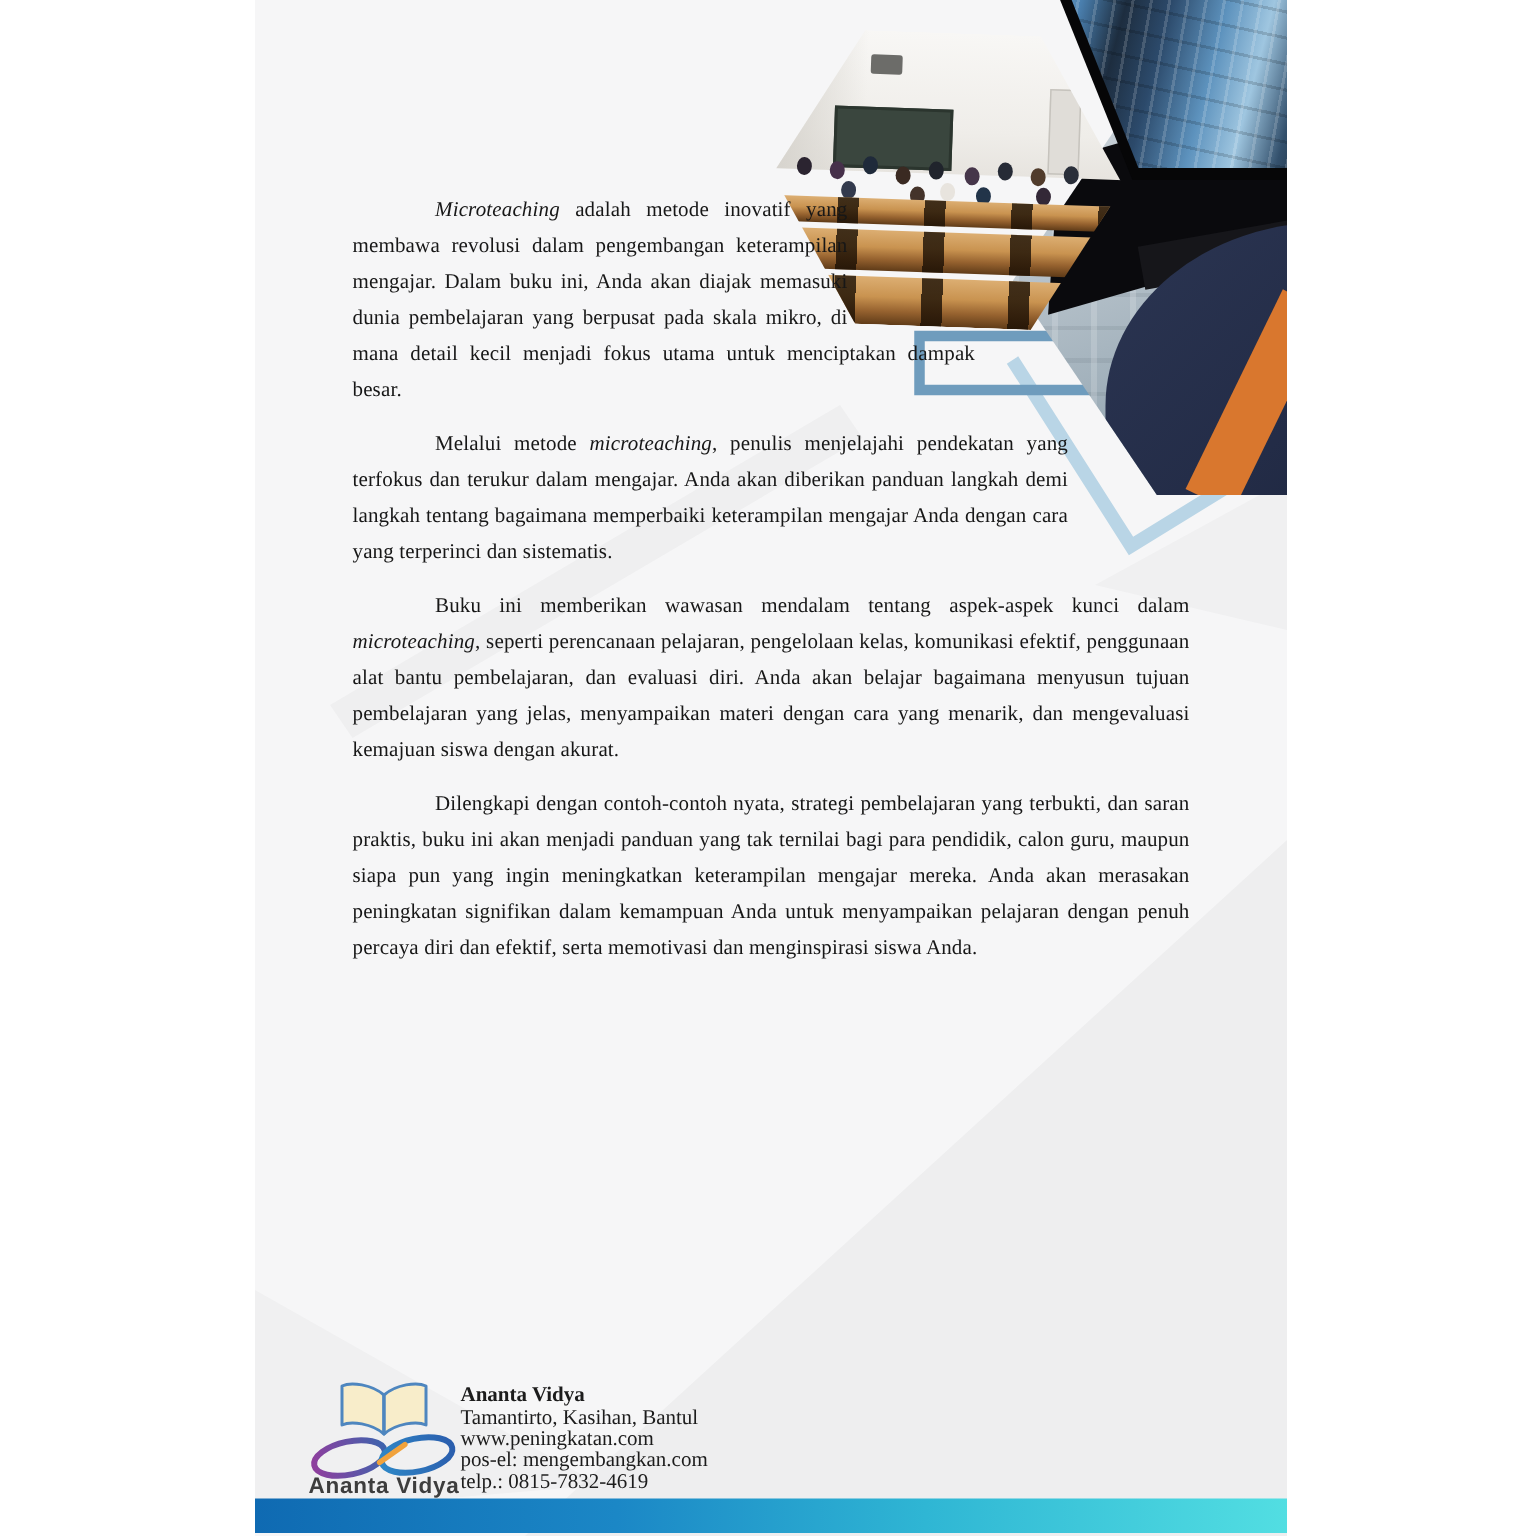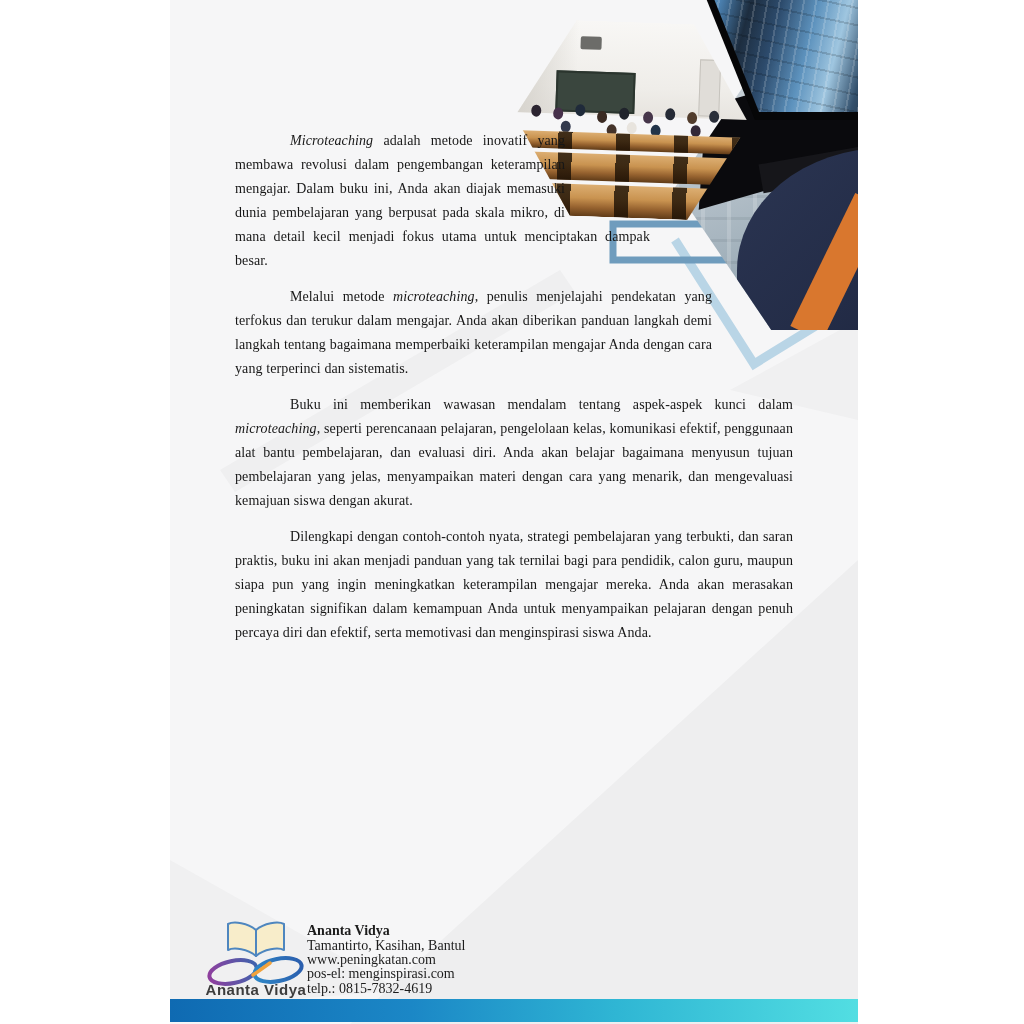--- a/index.html
+++ b/index.html
@@ -159,19 +159,19 @@
         <ellipse cx="83" cy="50" rx="24" ry="11" transform="rotate(-12 83 50)" stroke="url(#lg2)" stroke-width="4"></ellipse>
         <path d="M58,55 L75,43" stroke="#f0a23c" stroke-width="3.5" stroke-linecap="round"></path>
       </g>
       <text x="61" y="75" text-anchor="middle" font-family="Liberation Sans, sans-serif" font-weight="bold" font-size="15" fill="#3d3d3d" letter-spacing="0.5">Ananta Vidya</text>
     </svg>
 
     <div class="contact">
       <div class="pname">Ananta Vidya</div>
       <div class="pline">Tamantirto, Kasihan, Bantul</div>
       <div class="pline">www.peningkatan.com</div>
-      <div class="pline">pos-el: menginspirasi.com</div>
+      <div class="pline">pos-el: mengembangkan.com</div>
       <div class="pline">telp.: 0815-7832-4619</div>
     </div>
 
     <div class="bottom-bar"></div>
   </div>
 </div>
 
 </body></html>

